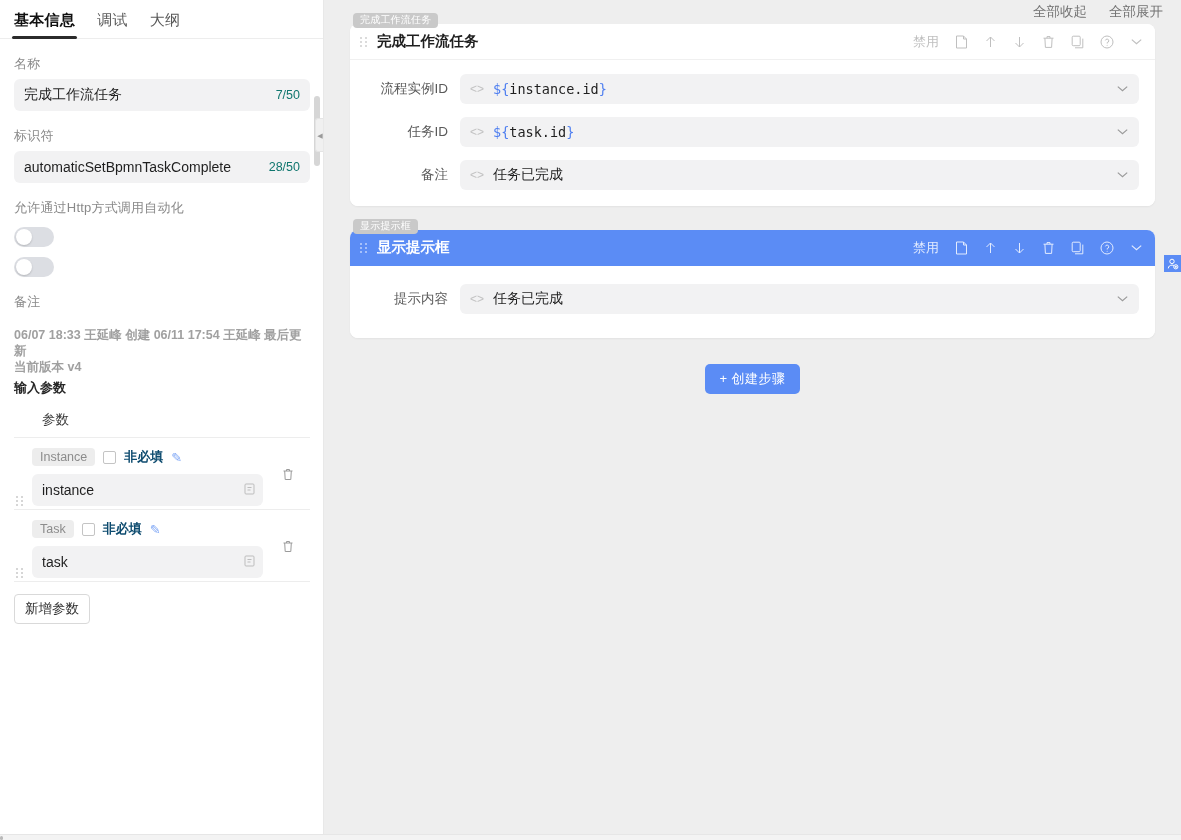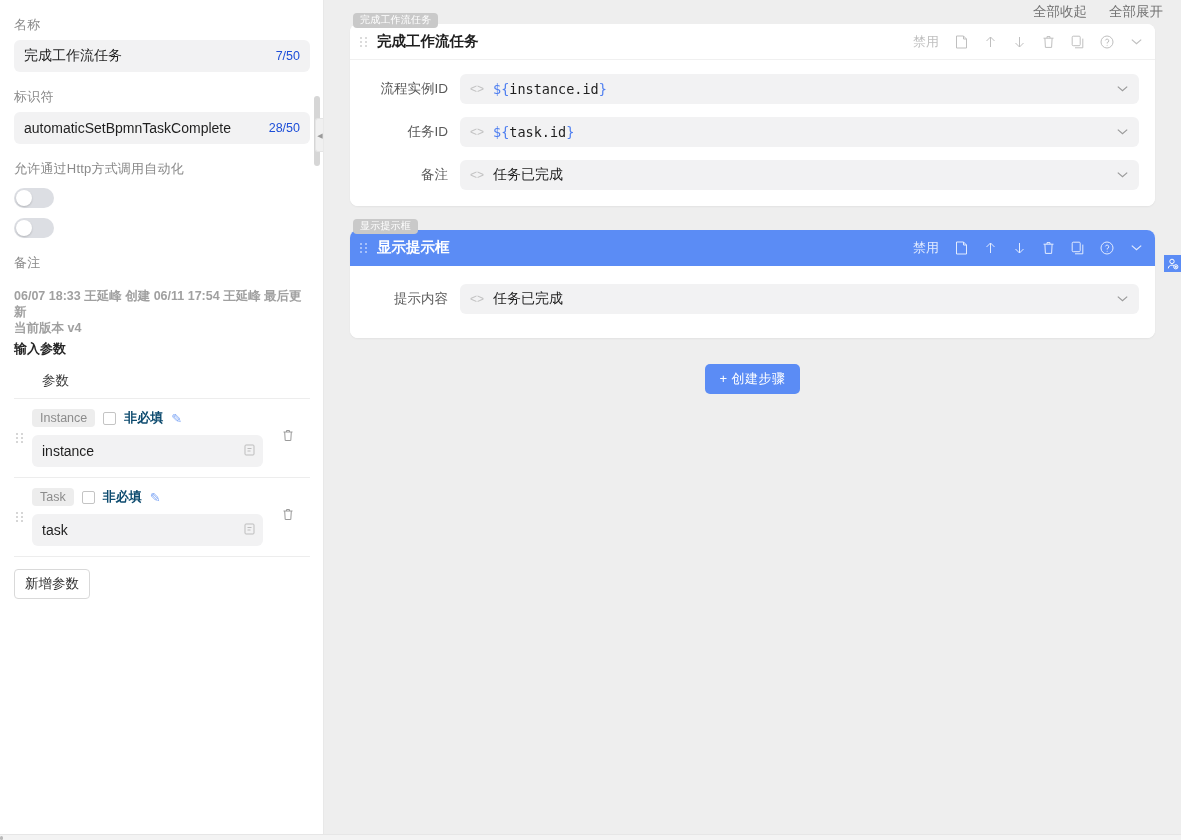--- a/index.html
+++ b/index.html
@@ -42,21 +42,21 @@
   .fld-label {
     font-size: 13px; color: #8a8a8a; margin-top: 16px; margin-bottom: 6px;
     letter-spacing: .2px;
   }
   .fld-box {
     background: #f2f2f3; border-radius: 6px; height: 32px;
     display: flex; align-items: center; padding: 0 10px;
     font-size: 14px; color: #1f1f1f;
   }
   .fld-box .val { flex: 1; }
-  .fld-box .counter { font-size: 12.5px; color: #1d4ed8; }
+  .fld-box .counter { font-size: 12.5px; color: #0f766e; }
 
   .toggle {
     width: 40px; height: 20px; border-radius: 10px;
     background: #dcdee3; position: relative; margin-top: 10px; cursor: pointer;
   }
   .toggle .knob {
     position: absolute; top: 2px; left: 2px;
     width: 16px; height: 16px; border-radius: 50%; background: #fff;
     box-shadow: 0 1px 2px rgba(0,0,0,.18);
   }
@@ -78,22 +78,22 @@
     padding: 0 14px; font-size: 13px; color: #262626;
     font-weight: bold; margin-top: 4px;
   }
   .param-head {
     padding: 10px 14px 8px 40px; font-size: 13.5px; color: #3a3a3a;
     border-bottom: 1px solid #ededed; margin: 4px 14px 0 14px;
     padding-left: 28px;
   }
   .param-rows { padding: 0 14px; }
   .param-row {
-    display: flex; align-items: flex-start;
-    padding: 8px 0 10px 0;
+    display: flex; align-items: flex-end;
+    padding: 8px 0 3px 0;
     border-bottom: 1px solid #ededed;
     position: relative;
   }
   .drag-dots {
     width: 12px; flex: 0 0 12px; margin-top: 26px; margin-right: 6px;
     display: grid; grid-template-columns: 3px 3px; gap: 2px;
     justify-content: center; cursor: grab;
   }
   .drag-dots i { width: 2px; height: 2px; background: #c9c9c9; border-radius: 50%; display:block;}
   .param-main { flex: 1; }
@@ -232,20 +232,25 @@
   }
 </style>
 </head>
 <body>
 
 <div class="app">
 
   <div class="left-panel">
     <div class="left-scroll">
 
+      <div class="tabs">
+        <div class="tab active">基本信息</div>
+        <div class="tab">调试</div>
+        <div class="tab">大纲</div>
+      </div>
 
       <div class="field-block">
 
         <div class="fld-label">名称</div>
         <div class="fld-box">
           <span class="val">完成工作流任务</span>
           <span class="counter">7/50</span>
         </div>
 
         <div class="fld-label">标识符</div>

